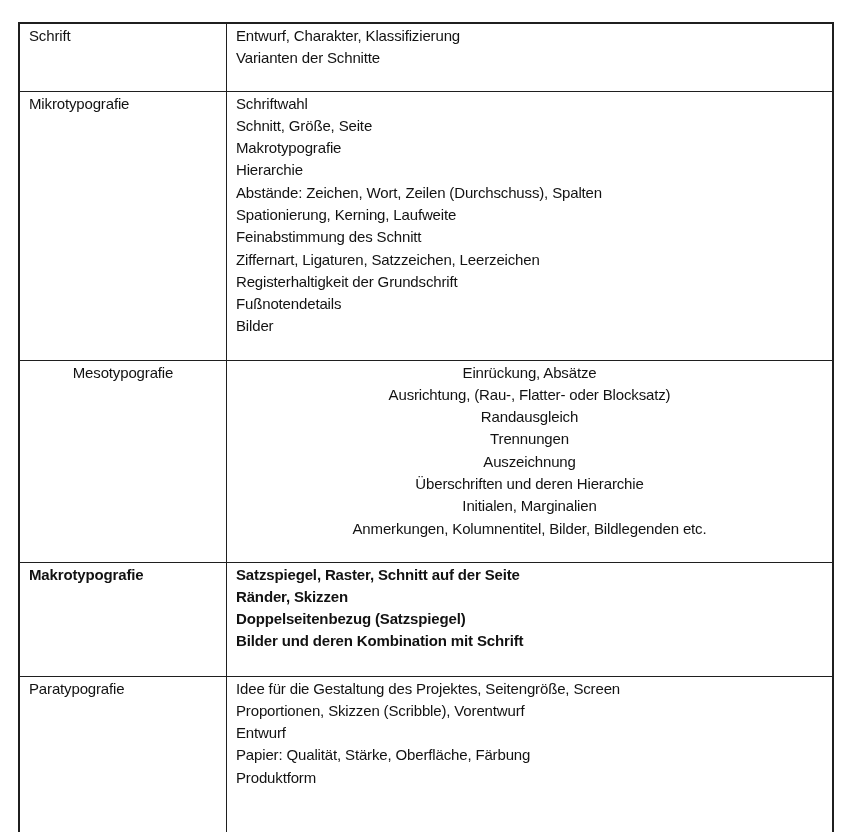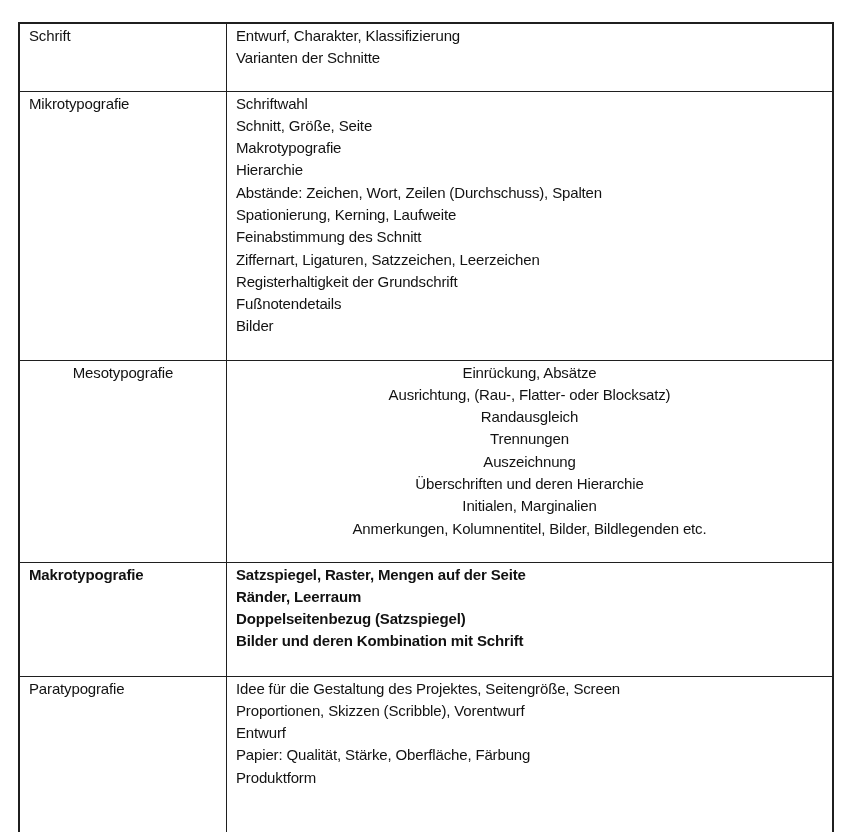--- a/index.html
+++ b/index.html
@@ -87,22 +87,22 @@
           <div class="cell-line">Überschriften und deren Hierarchie</div>
           <div class="cell-line">Initialen, Marginalien</div>
           <div class="cell-line">Anmerkungen, Kolumnentitel, Bilder, Bildlegenden etc.</div>
         </td>
     </tr>
     <tr class="r3">
       <td class="col-category">
         <span>Makrotypografie</span>
       </td>
       <td class="col-items">
-          <div class="cell-line">Satzspiegel, Raster, Mengen auf der Seite</div>
-          <div class="cell-line">Ränder, Leerraum</div>
+          <div class="cell-line">Satzspiegel, Raster, Schnitt auf der Seite</div>
+          <div class="cell-line">Ränder, Skizzen</div>
           <div class="cell-line">Doppelseitenbezug (Satzspiegel)</div>
           <div class="cell-line">Bilder und deren Kombination mit Schrift</div>
         </td>
     </tr>
     <tr class="r4">
       <td class="col-category">
         <span>Paratypografie</span>
       </td>
       <td class="col-items">
           <div class="cell-line">Idee für die Gestaltung des Projektes, Seitengröße, Screen</div>

